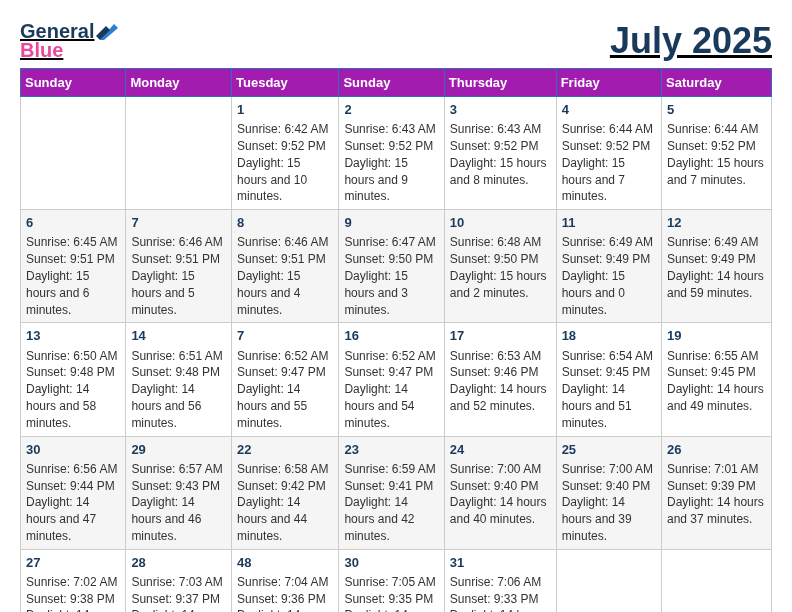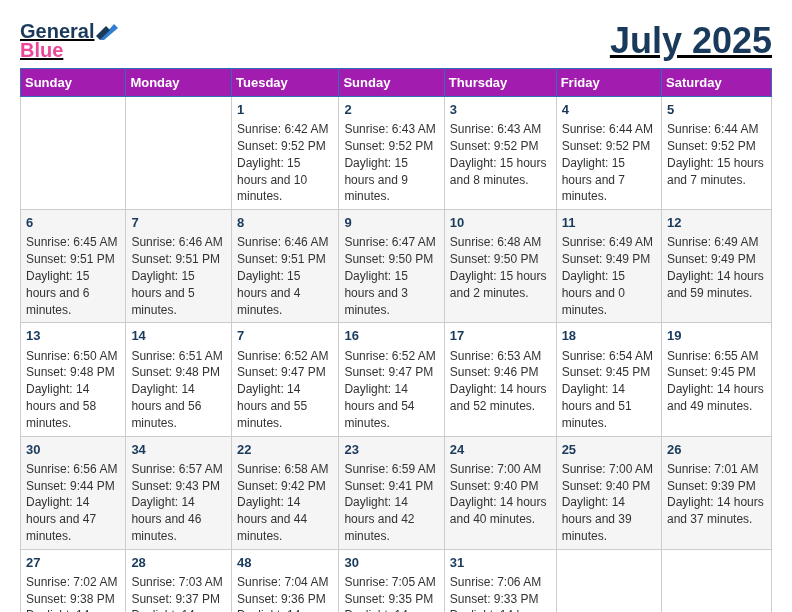--- a/index.html
+++ b/index.html
@@ -197,21 +197,21 @@
           <span class="day-num">19</span>
           <div class="day-info">Sunrise: 6:55 AM<br>Sunset: 9:45 PM<br>Daylight: 14 hours and 49 minutes.</div>
         </td>
       </tr>
       <tr>
         <td>
           <span class="day-num">30</span>
           <div class="day-info">Sunrise: 6:56 AM<br>Sunset: 9:44 PM<br>Daylight: 14 hours and 47 minutes.</div>
         </td>
         <td>
-          <span class="day-num">34</span>
+          <span class="day-num">29</span>
           <div class="day-info">Sunrise: 6:57 AM<br>Sunset: 9:43 PM<br>Daylight: 14 hours and 46 minutes.</div>
         </td>
         <td>
           <span class="day-num">22</span>
           <div class="day-info">Sunrise: 6:58 AM<br>Sunset: 9:42 PM<br>Daylight: 14 hours and 44 minutes.</div>
         </td>
         <td>
           <span class="day-num">23</span>
           <div class="day-info">Sunrise: 6:59 AM<br>Sunset: 9:41 PM<br>Daylight: 14 hours and 42 minutes.</div>
         </td>

